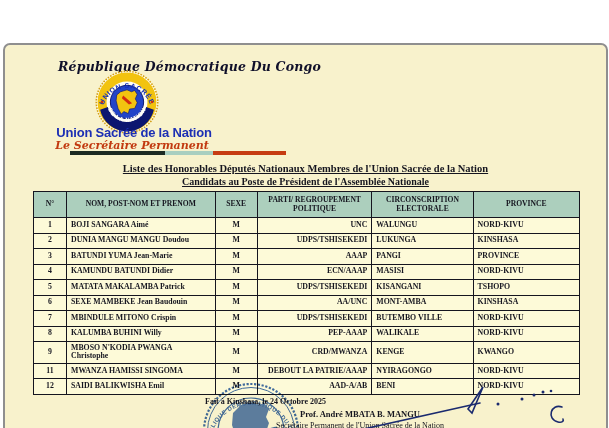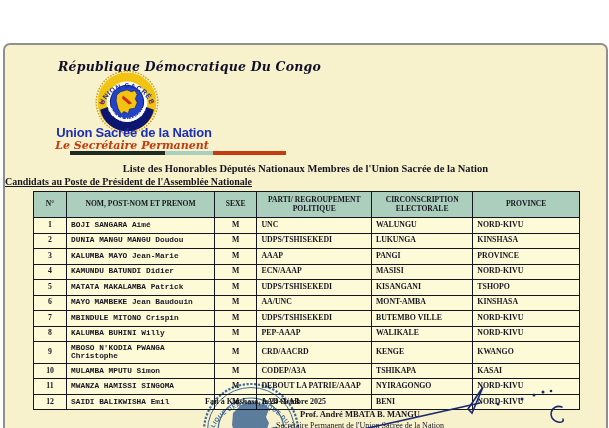--- a/index.html
+++ b/index.html
@@ -17,33 +17,33 @@
   .country-title{left:53px;top:14px;font:italic 700 12.5px "DejaVu Serif",serif;letter-spacing:.2px;color:#10102a;}
   .logo-box{left:90px;top:25px;width:64px;height:64px;}
   .org-name{left:129px;top:80px;transform:translateX(-50%);font:800 13px "Liberation Sans",sans-serif;
             color:var(--blue);letter-spacing:-.2px;}
   .org-subtitle{left:127px;top:94px;transform:translateX(-50%);font:italic 700 11px "DejaVu Serif",serif;color:var(--red);}
   .tricolor{left:65px;top:106px;width:216px;height:4px;display:flex;}
   .tricolor .seg1{width:95px;background:#1d2b22;}
   .tricolor .seg2{width:48px;background:#a9cfc0;}
   .tricolor .seg3{width:73px;background:#c63c12;}
 
-  .doc-title1{left:0;top:118px;width:601px;text-align:center;font:700 10.5px "Liberation Serif",serif;}
-  .doc-title2{left:0;top:131px;width:601px;text-align:left;font:700 10px "Liberation Serif",serif;
+  .doc-title1{left:0;top:118px;width:601px;text-align:center;font:700 10.5px "Liberation Serif",serif;text-decoration:underline;}
+  .doc-title2{left:0;top:131px;width:601px;text-align:center;font:700 10px "Liberation Serif",serif;
               text-decoration:underline;}
 
   table.cand{position:absolute;left:28px;top:146px;width:547px;border-collapse:collapse;
              font:700 7.8px "Liberation Serif",serif;}
   table.cand th,table.cand td{border:1.5px solid var(--border);padding:1.5px 4px;line-height:1.15;}
   table.cand th{background:var(--header-bg);text-align:center;font-size:7.6px;height:22px;}
   table.cand td{background:var(--row-bg);height:11.5px;}
   table.cand td:nth-child(1){text-align:center;width:27px;}
-  table.cand td:nth-child(2){width:156px;font-family:Liberation Mono, monospace;}
+  table.cand td:nth-child(2){width:156px;}
   table.cand td:nth-child(3){text-align:center;width:36px;}
-  table.cand td:nth-child(4){width:112px;}
+  table.cand td:nth-child(4){width:112px;text-align:right;}
   table.cand td:nth-child(5){width:96px;}
   table.cand td:nth-child(6){width:108px;}
 
   .foot-date{left:200px;top:352px;width:310px;text-align:left;font:700 8px "Liberation Serif",serif;}
   .foot-name{left:200px;top:364px;width:310px;text-align:center;font:700 8.5px "Liberation Serif",serif;}
   .foot-title{left:200px;top:376px;width:310px;text-align:center;font:400 8px "Liberation Serif",serif;}
   .foot-rule{left:128px;top:390px;width:468px;height:0;border-top:1.5px solid var(--border);}
   .foot-addr1{left:128px;top:393px;width:468px;text-align:center;font:700 7px "Liberation Serif",serif;}
   .foot-addr2{left:110px;top:402px;width:468px;text-align:center;font:700 6.8px "Liberation Serif",serif;}
 
@@ -115,21 +115,21 @@
         <tr>
           <td>2</td>
           <td>DUNIA MANGU MANGU Doudou</td>
           <td>M</td>
           <td>UDPS/TSHISEKEDI</td>
           <td>LUKUNGA</td>
           <td>KINSHASA</td>
         </tr>
         <tr>
           <td>3</td>
-          <td>KALUMBA MAYO Jean-Marie</td>
+          <td>BATUNDI YUMA Jean-Marie</td>
           <td>M</td>
           <td>AAAP</td>
           <td>PANGI</td>
           <td>PROVINCE</td>
         </tr>
         <tr>
           <td>4</td>
           <td>KAMUNDU BATUNDI Didier</td>
           <td>M</td>
           <td>ECN/AAAP</td>
@@ -139,21 +139,21 @@
         <tr>
           <td>5</td>
           <td>MATATA MAKALAMBA Patrick</td>
           <td>M</td>
           <td>UDPS/TSHISEKEDI</td>
           <td>KISANGANI</td>
           <td>TSHOPO</td>
         </tr>
         <tr>
           <td>6</td>
-          <td>MAYO MAMBEKE Jean Baudouin</td>
+          <td>SEXE MAMBEKE Jean Baudouin</td>
           <td>M</td>
           <td>AA/UNC</td>
           <td>MONT-AMBA</td>
           <td>KINSHASA</td>
         </tr>
         <tr>
           <td>7</td>
           <td>MBINDULE MITONO Crispin</td>
           <td>M</td>
           <td>UDPS/TSHISEKEDI</td>
@@ -165,31 +165,23 @@
           <td>KALUMBA BUHINI Willy</td>
           <td>M</td>
           <td>PEP-AAAP</td>
           <td>WALIKALE</td>
           <td>NORD-KIVU</td>
         </tr>
         <tr>
           <td>9</td>
           <td>MBOSO N'KODIA PWANGA Christophe</td>
           <td>M</td>
-          <td>CRD/AACRD</td>
+          <td>CRD/MWANZA</td>
           <td>KENGE</td>
           <td>KWANGO</td>
-        </tr>
-        <tr>
-          <td>10</td>
-          <td>MULAMBA MPUTU Simon</td>
-          <td>M</td>
-          <td>CODEP/A3A</td>
-          <td>TSHIKAPA</td>
-          <td>KASAI</td>
         </tr>
         <tr>
           <td>11</td>
           <td>MWANZA HAMISSI SINGOMA</td>
           <td>M</td>
           <td>DEBOUT LA PATRIE/AAAP</td>
           <td>NYIRAGONGO</td>
           <td>NORD-KIVU</td>
         </tr>
         <tr>

